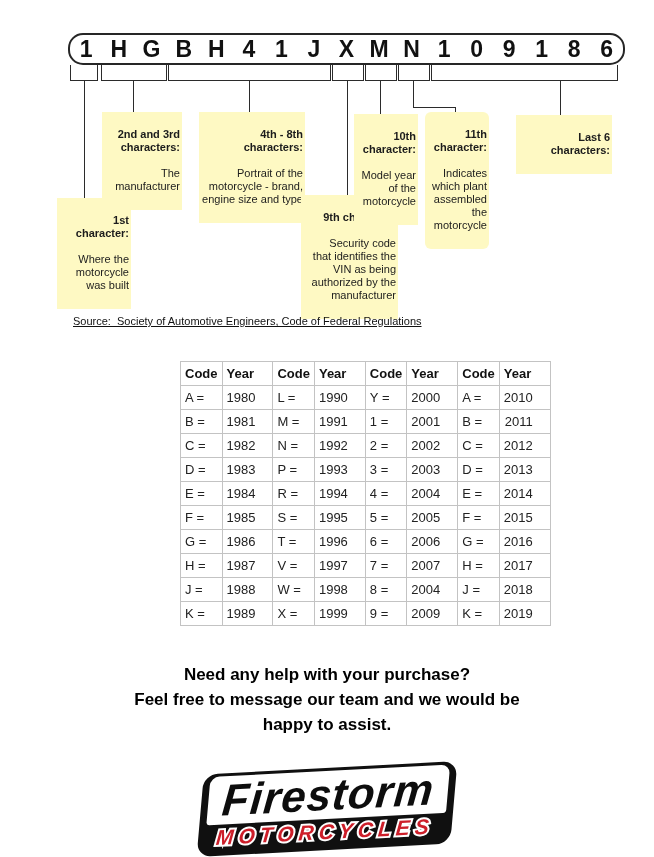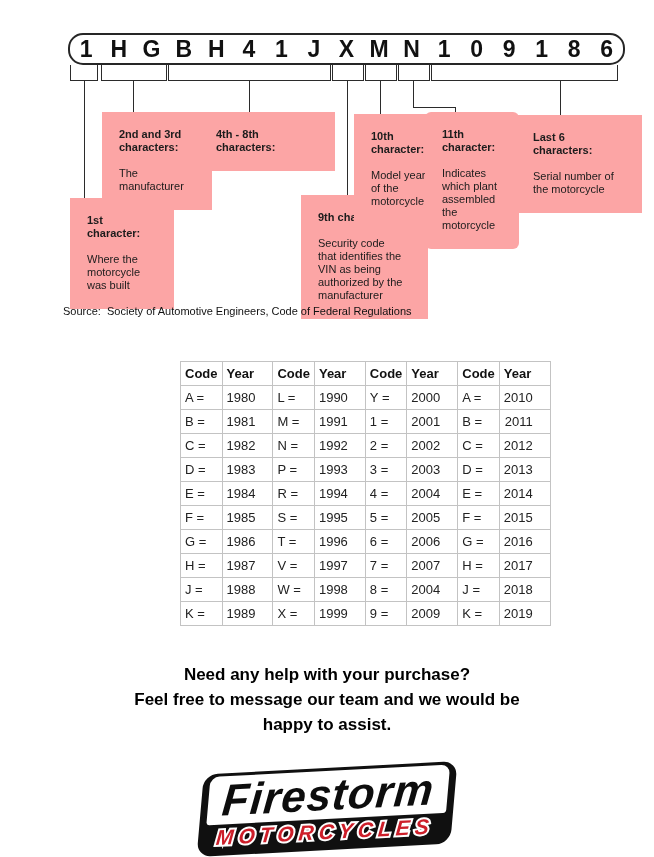--- a/index.html
+++ b/index.html
@@ -13,35 +13,35 @@
     border:2px solid #262626;border-radius:15px;background:#fff;
     display:flex;align-items:center;
   }
   .vin-char{
     flex:1;text-align:center;font-weight:bold;font-size:23px;line-height:1;color:#111;
   }
   
   .ln{position:absolute;background:#2b2b2b;display:block;}
   
   .note{
-    position:absolute;background:#fca5a5;text-align:left;
-    font-size:11px;line-height:13px;padding:3px 17px 4px;white-space:pre-line;color:#1c1c1c;
+    position:absolute;background:#fef9c3;text-align:right;
+    font-size:11px;line-height:13px;padding:3px 2px 4px;white-space:pre-line;color:#1c1c1c;
   }
   .note-head{font-weight:bold;white-space:pre-line;}
   .note-body{white-space:pre-line;}
-  .note-1st   {left:70px; top:198px;width:70px;}
+  .note-1st   {left:57px; top:198px;width:70px;}
   .note-2nd3rd{left:102px;top:112px;width:76px;}
   .note-4th8th{left:199px;top:112px;width:102px;}
   .note-9th   {left:301px;top:195px;width:93px;}
   .note-10th  {left:354px;top:114px;width:60px;}
   .note-11th  {left:425px;top:112px;width:60px;border-radius:6px;}
   .note-last6 {left:516px;top:115px;width:92px;}
   
   .source{
-    position:absolute;left:55px;top:297px;font-size:11px;color:#111;white-space:pre;margin:8px;
+    position:absolute;left:55px;top:297px;font-size:11px;color:#111;white-space:pre;margin:18px;text-decoration:underline;
   }
   
   .year-table{
     position:absolute;left:180px;top:361px;border-collapse:collapse;
     font-size:13px;color:#222;
   }
   .year-table th,.year-table td{
     border:1px solid #c3c3c3;height:17px;padding:3px 4px;font-weight:normal;
   }
   .year-table th{font-weight:bold;text-align:left;color:#111;margin-left:9px;}
@@ -138,20 +138,23 @@
   </div>
   <div class="note note-2nd3rd">
     <div class="note-head">2nd and 3rd
 characters:</div>
     <div class="note-body">The
 manufacturer</div>
   </div>
   <div class="note note-4th8th">
     <div class="note-head">4th - 8th
 characters:</div>
+    <div class="note-body">Portrait of the
+motorcycle - brand,
+engine size and type</div>
   </div>
   <div class="note note-9th">
     <div class="note-head">9th character:</div>
     <div class="note-body">Security code
 that identifies the
 VIN as being
 authorized by the
 manufacturer</div>
   </div>
   <div class="note note-10th">
@@ -166,22 +169,20 @@
 character:</div>
     <div class="note-body">Indicates
 which plant
 assembled
 the
 motorcycle</div>
   </div>
   <div class="note note-last6">
     <div class="note-head">Last 6
 characters:</div>
-    <div class="note-body">Serial number of
-the motorcycle</div>
   </div>
 
   <p class="source">Source:  Society of Automotive Engineers, Code of Federal Regulations</p>
 
   <table class="year-table">
     <thead>
         <tr>
           <th>Code</th>
           <th>Year</th>
           <th>Code</th>

